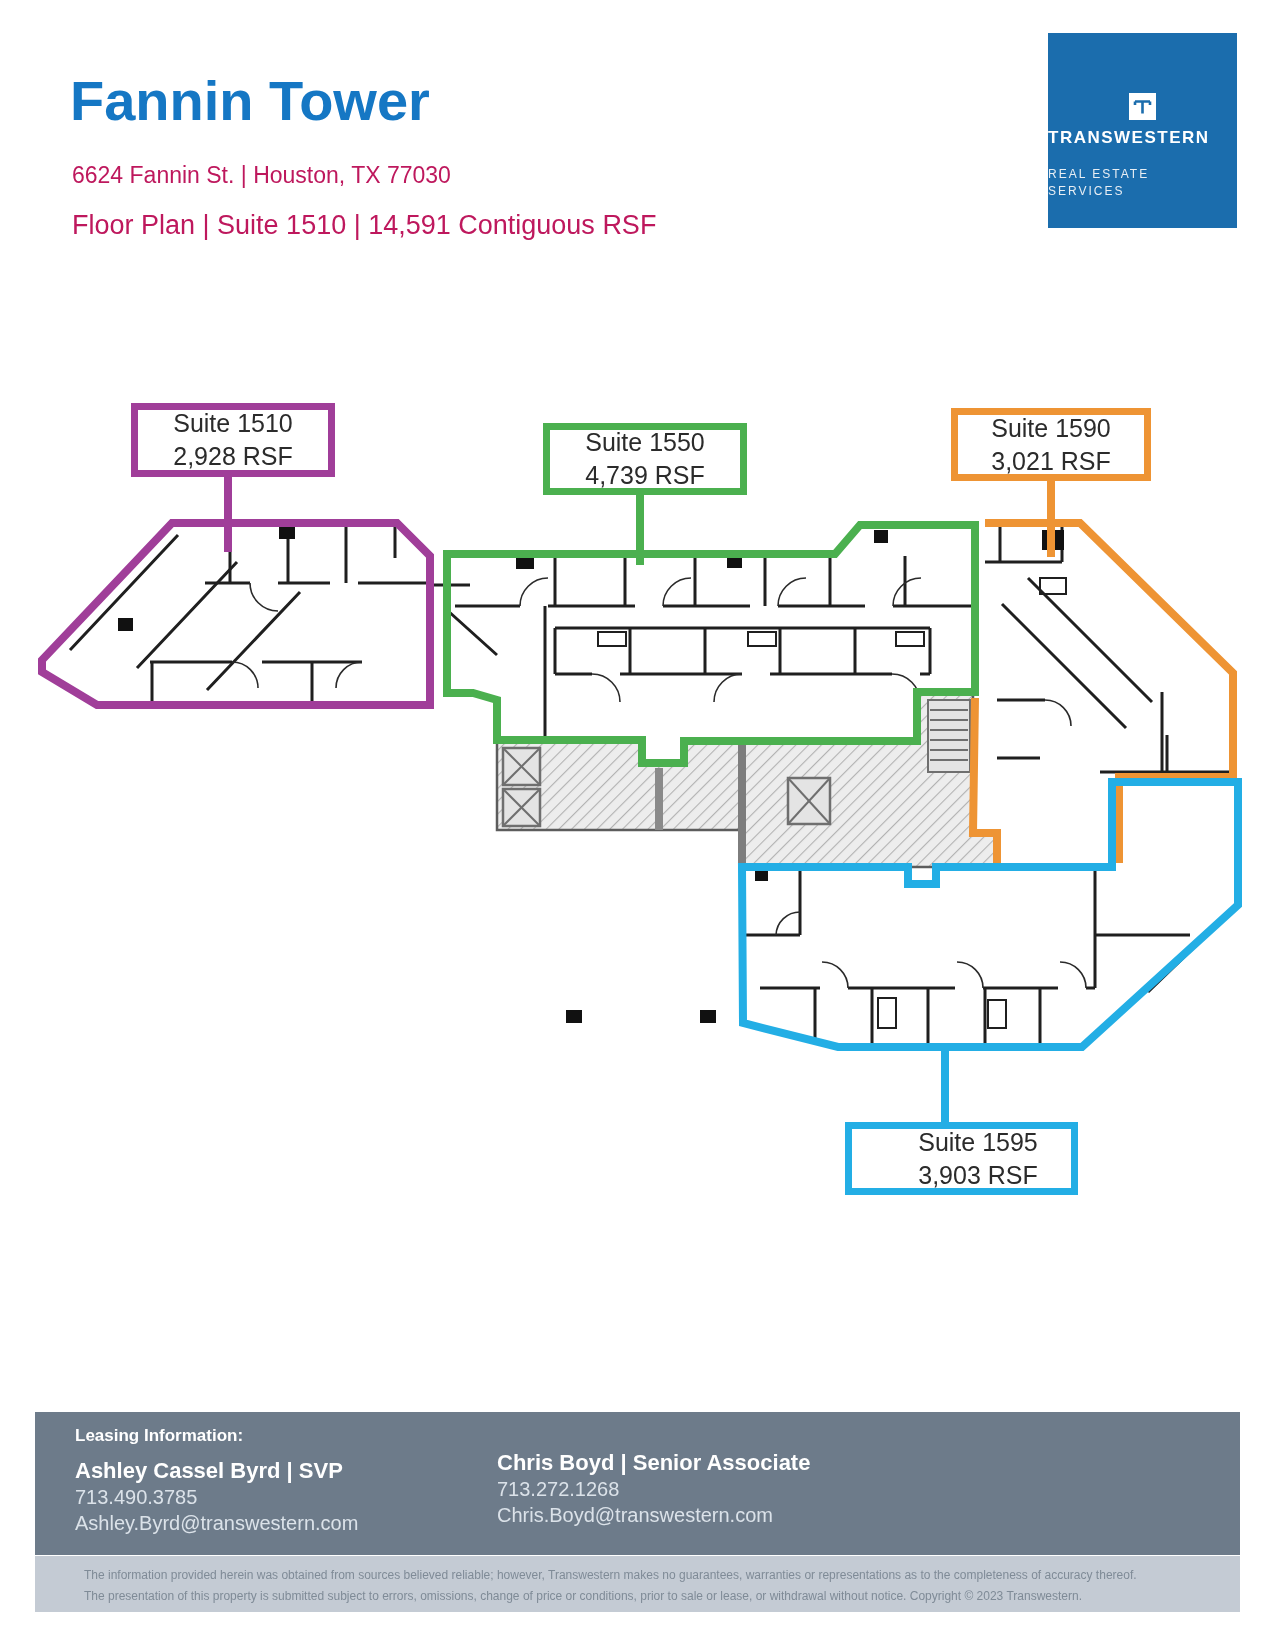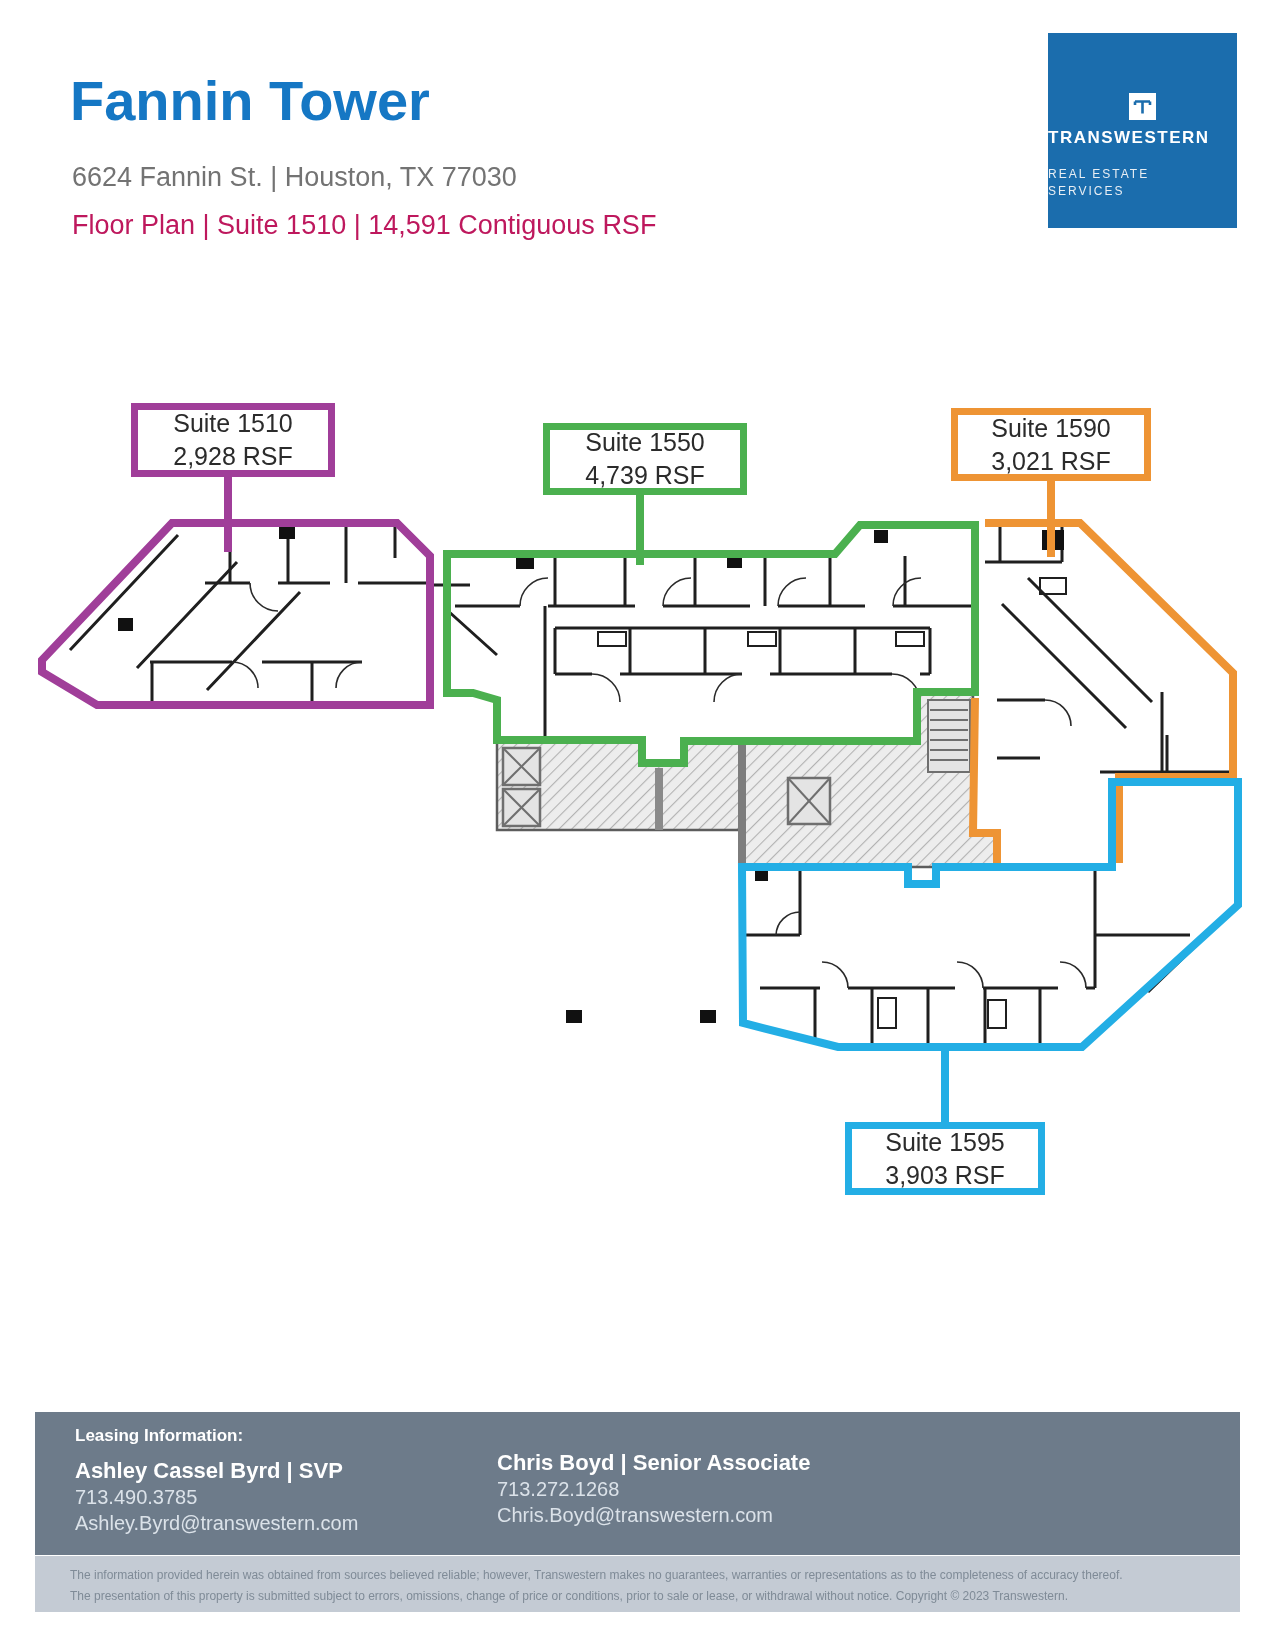--- a/index.html
+++ b/index.html
@@ -2,21 +2,21 @@
 <html><head>
 <meta charset="utf-8">
 <style>
   html,body{margin:0;padding:0;background:#fff;}
   #page{position:relative;width:1275px;height:1651px;background:#fff;overflow:hidden;
         font-family:"Liberation Sans", sans-serif;}
   .abs{position:absolute;}
 
   
   #title{left:70px;top:68px;font-size:56px;font-weight:800;color:#1577c4;letter-spacing:0;}
-  #address{left:72px;top:162px;font-size:27px;color:#737373;}
+  #address{left:72px;top:162px;font-size:23px;color:#be185d;}
   #subtitle{left:72px;top:210px;font-size:27px;color:#be185d;}
 
   
   #logo{left:1048px;top:33px;width:189px;height:195px;background:#1b6dad;color:#fff;text-align:left;}
   #logo .tsquare{margin:60px auto 8px auto;width:27px;height:27px;background:#fff;display:block;}
   #logo .lname{font-size:17px;font-weight:700;letter-spacing:1.5px;color:#fff;}
   #logo .ltag{font-size:12px;letter-spacing:2px;color:#e8eef4;margin-top:18px;line-height:17px;}
 
   
   #plan{left:0;top:0;width:1275px;height:1651px;}
@@ -33,21 +33,21 @@
   #footerbar{left:35px;top:1412px;width:1205px;height:143px;background:#6d7b8a;color:#fff;}
   #leasehead{left:75px;top:1426px;font-size:17px;font-weight:700;color:#fff;}
   .contact{color:#fff;}
   .contact .cname{font-size:22px;font-weight:700;color:#fff;line-height:26px;}
   .contact .cphone,.contact .cemail{font-size:20px;color:#dbe2e9;line-height:26px;font-weight:400;}
   #contact1{left:75px;top:1458px;}
   #contact2{left:497px;top:1450px;}
 
   #disclaimer{left:35px;top:1556px;width:1205px;height:56px;background:#c4cbd4;color:#7f8b97;
               font-size:12px;line-height:21px;padding-top:9px;box-sizing:border-box;}
-  #disclaimer div{margin-left:35px;margin-right:20px;white-space:nowrap;overflow:hidden;}
+  #disclaimer div{margin-left:49px;margin-right:20px;white-space:nowrap;overflow:hidden;}
 </style>
 </head>
 <body>
 
 <div id="page">
 
   <svg id="plan" class="abs" viewBox="0 0 1275 1651" width="1275" height="1651">
     <defs>
       <pattern id="hatch" width="9" height="9" patternTransform="rotate(45)" patternUnits="userSpaceOnUse">
         <rect width="9" height="9" fill="#ededed"></rect>
@@ -192,21 +192,21 @@
     <div>2,928 RSF</div>
   </div>
   <div id="box1550" class="abs suitebox" style="border-color: rgb(75, 176, 79);">
     <div>Suite 1550</div>
     <div>4,739 RSF</div>
   </div>
   <div id="box1590" class="abs suitebox" style="border-color: rgb(238, 148, 52);">
     <div>Suite 1590</div>
     <div>3,021 RSF</div>
   </div>
-  <div id="box1595" class="abs suitebox" style="border-color: rgb(35, 174, 229);">
+  <div id="box1595" class="abs suitebox" style="border-color: rgb(35, 174, 229); padding-left: 33px;">
     <div>Suite 1595</div>
     <div>3,903 RSF</div>
   </div>
 
   <div id="footerbar" class="abs"></div>
   <div id="leasehead" class="abs">Leasing Information:</div>
 
   <div id="contact1" class="abs contact">
     <div class="cname">Ashley Cassel Byrd | SVP</div>
     <div class="cphone">713.490.3785</div>

